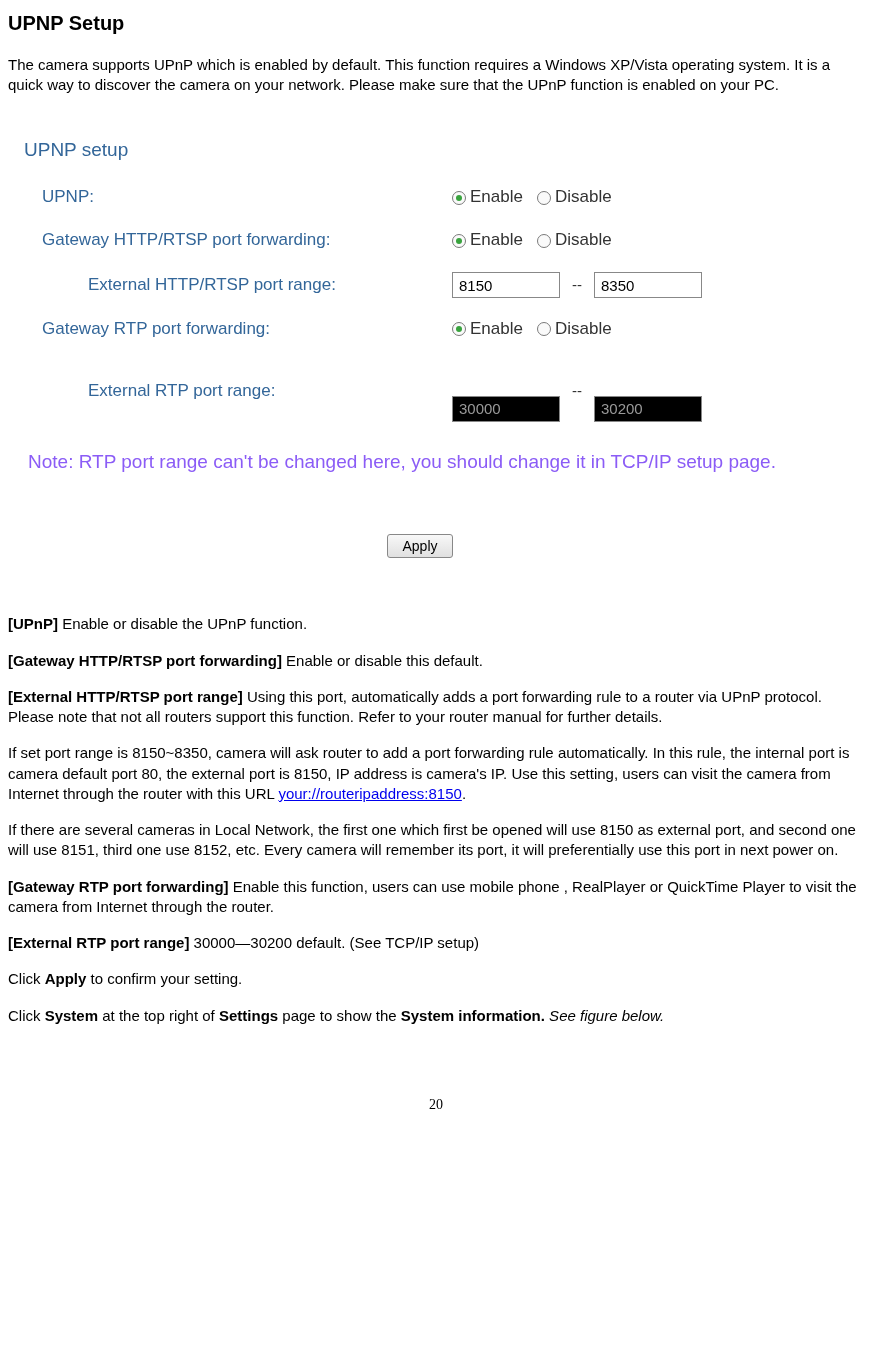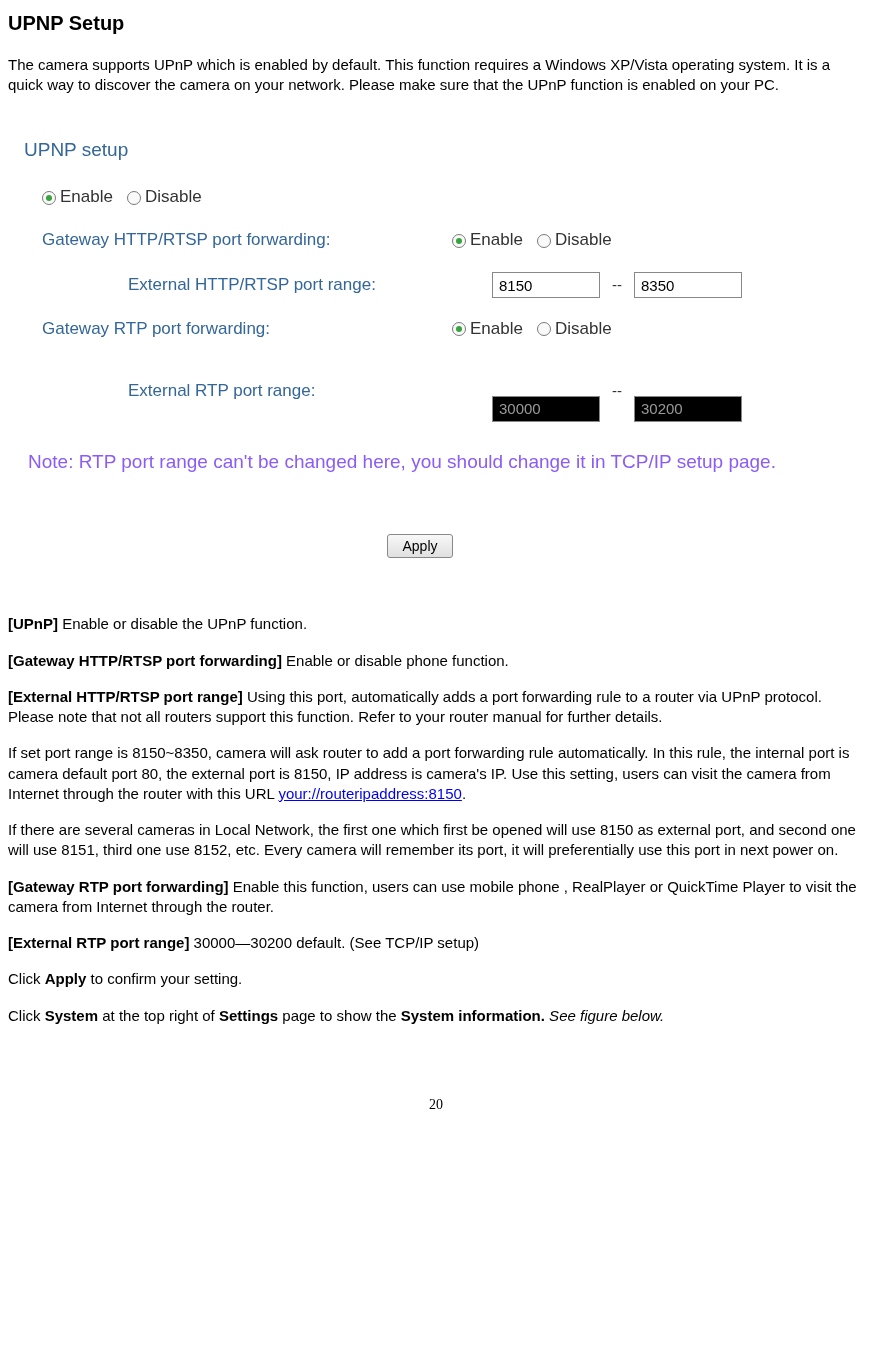--- a/index.html
+++ b/index.html
@@ -49,21 +49,20 @@
     .form-row.indent {
       padding-left: 70px;
     }
     .form-label {
       color: #336699;
       font-size: 17px;
       flex: 0 0 410px;
     }
     .form-row.indent .form-label {
       flex: 0 0 364px;
-      margin-left: 40px;
     }
     .radio-group {
       display: flex;
       align-items: center;
     }
     .radio-fake {
       width: 14px;
       height: 14px;
       border: 1px solid #7a7a7a;
       border-radius: 50%;
@@ -157,20 +156,21 @@
 <body>
 
 <h1 class="page-title">UPNP Setup</h1>
 
 <p class="body-para">The camera supports UPnP which is enabled by default. This function requires a Windows XP/Vista operating system. It is a quick way to discover the camera on your network. Please make sure that the UPnP function is enabled on your PC.</p>
 
 <div class="screenshot-box">
   <div class="setup-heading">UPNP setup</div>
 
   <div class="form-row">
+    <div class="form-label">UPNP:</div>
     <div class="radio-group">
       <span class="radio-fake selected"></span>
       <span class="radio-label">Enable</span>
       <span class="radio-fake"></span>
       <span class="radio-label">Disable</span>
     </div>
   </div>
 
   <div class="form-row">
     <div class="form-label">Gateway HTTP/RTSP port forwarding:</div>
@@ -215,21 +215,21 @@
   <div class="apply-row">
     <button class="apply-btn">Apply</button>
   </div>
 </div>
 
 <p class="def-para">
   <span class="def-label">[UPnP]</span><span> Enable or disable the UPnP function.</span>
 </p>
 
 <p class="def-para">
-  <span class="def-label">[Gateway HTTP/RTSP port forwarding]</span><span> Enable or disable phone function.</span>
+  <span class="def-label">[Gateway HTTP/RTSP port forwarding]</span><span> Enable or disable this default.</span>
 </p>
 
 <p class="def-para">
   <span class="def-label">[External HTTP/RTSP port range]</span><span> Using this port, automatically adds a port forwarding rule to a router via UPnP protocol. Please note that not all routers support this function. Refer to your router manual for further details.</span>
 </p>
 
 <p class="def-para">
   <span>If set port range is 8150~8350, camera will ask router to add a port forwarding rule automatically. In this rule, the internal port is camera default port 80, the external port is 8150, IP address is camera's IP. Use this setting, users can visit the camera from Internet through the router with this URL </span><a class="link" href="#">your://routeripaddress:8150</a><span>.</span>
 </p>
 

